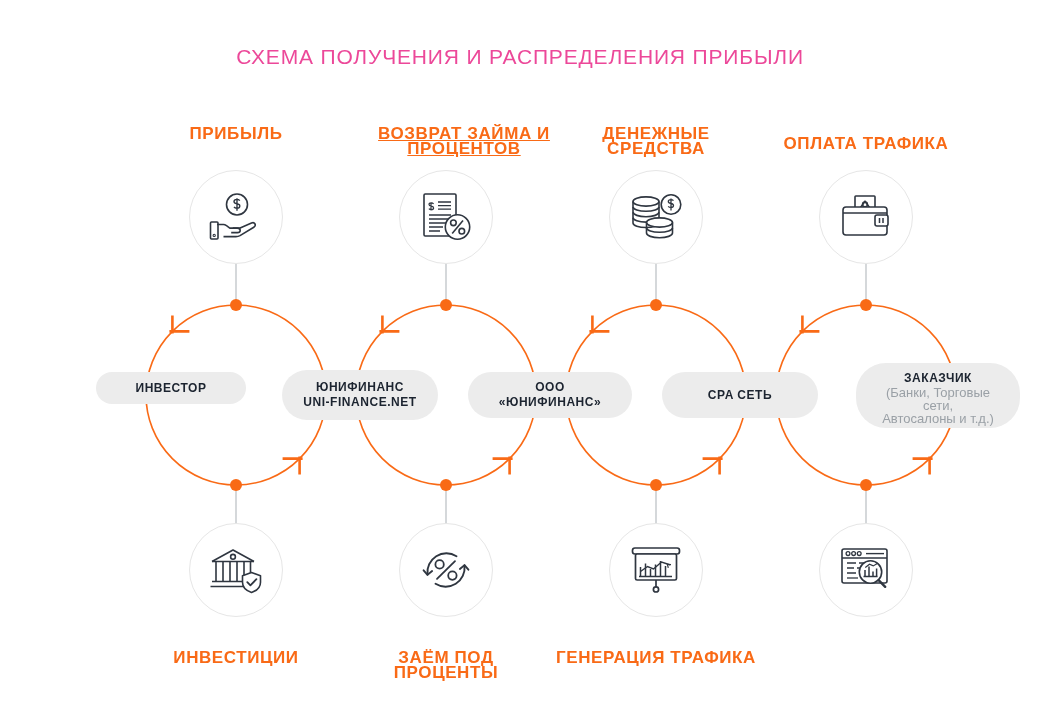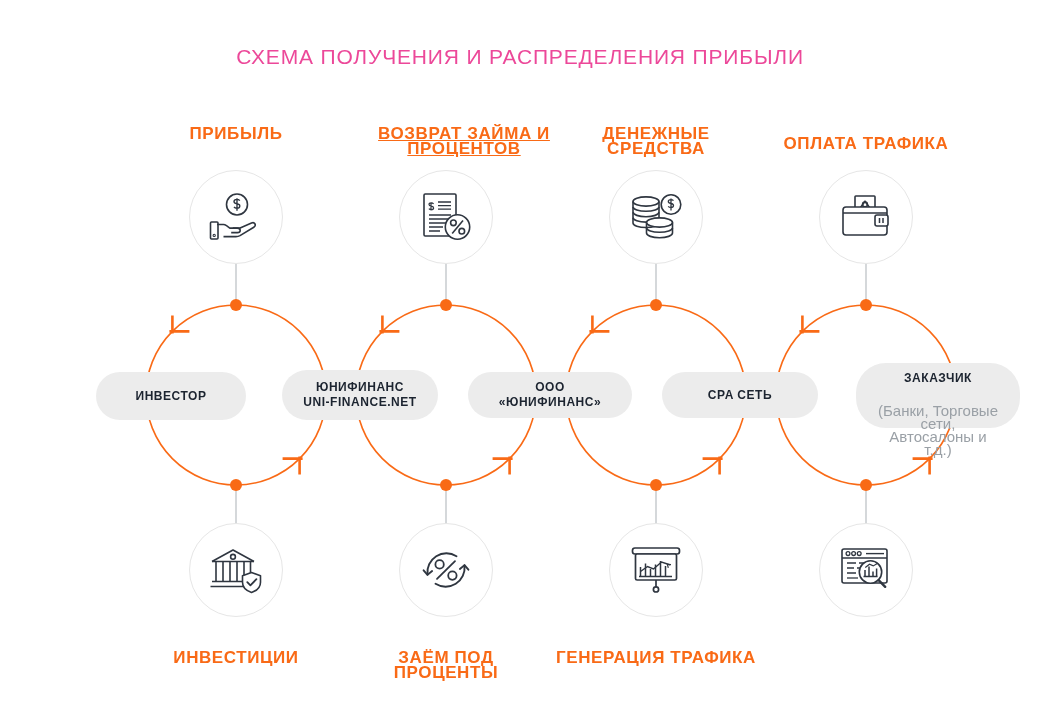--- a/index.html
+++ b/index.html
@@ -67,26 +67,26 @@
     color:#1c2430;
     font-size:12px;
     font-weight:bold;
     letter-spacing:.045em;
     line-height:15px;
     text-align:center;
     white-space:pre-line;
   }
   .pill .pill-sub{
     color:#9aa0a6;
-    font-size:15px;
+    font-size:13px;
     font-weight:normal;
     line-height:13px;
     text-align:center;
     white-space:pre-line;
-    margin-top:18px;
+    margin-top:0;
   }
 </style>
 </head>
 <body>
 
 <div id="stage">
 
   <div class="title">СХЕМА ПОЛУЧЕНИЯ И РАСПРЕДЕЛЕНИЯ ПРИБЫЛИ</div>
 
   <svg id="canvas" viewBox="0 0 1040 705">
@@ -224,21 +224,21 @@
         <path d="M27 9.2l5.4 7.4H21.6z" stroke-linejoin="round"></path>
         <circle cx="27" cy="12.5" r="2.4"></circle>
         <rect x="5" y="15" width="44" height="28" rx="3" fill="#fff"></rect>
         <path d="M5 21h44"></path>
         <rect x="37" y="23" width="13" height="11" rx="2" fill="#fff"></rect>
         <path d="M41.5 26v5M45 26v5" stroke-width="1.5"></path>
       </svg>
     </span>
   </div>
 
-  <div class="pill" style="left:96px;top:372px;width:150px;height:48px;">
+  <div class="pill" style="left:96px;top:372px;width:150px;height:32px;">
     <div class="pill-title">ИНВЕСТОР</div>
   </div>
 
   <div class="pill" style="left:282px;top:370px;width:156px;height:50px;">
     <div class="pill-title">ЮНИФИНАНС
 UNI-FINANCE.NET</div>
   </div>
 
   <div class="pill" style="left:468px;top:372px;width:164px;height:46px;">
     <div class="pill-title">ООО «ЮНИФИНАНС»</div>

